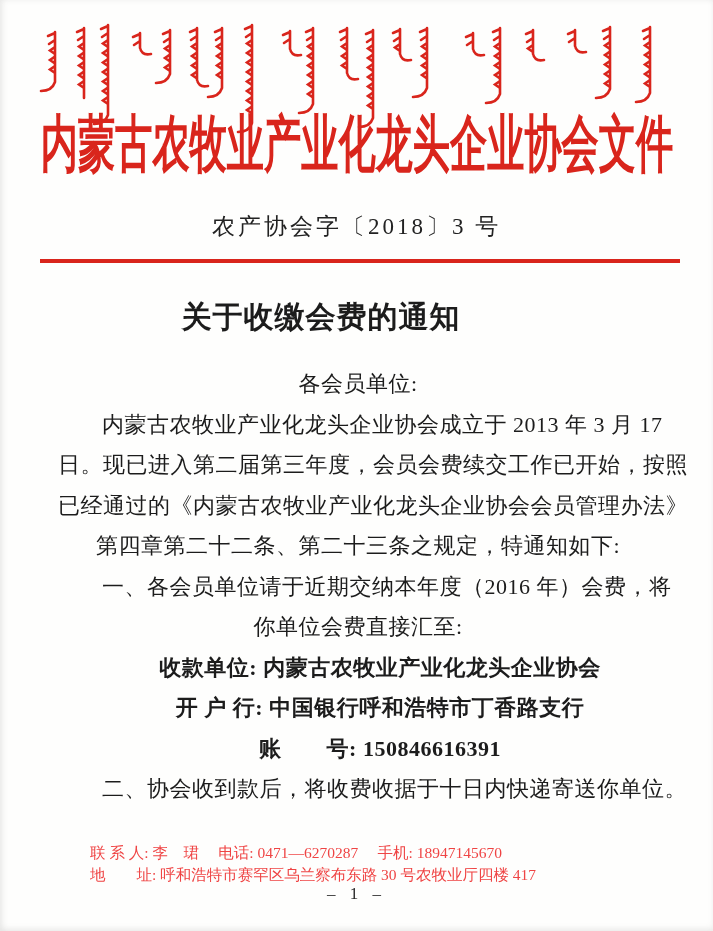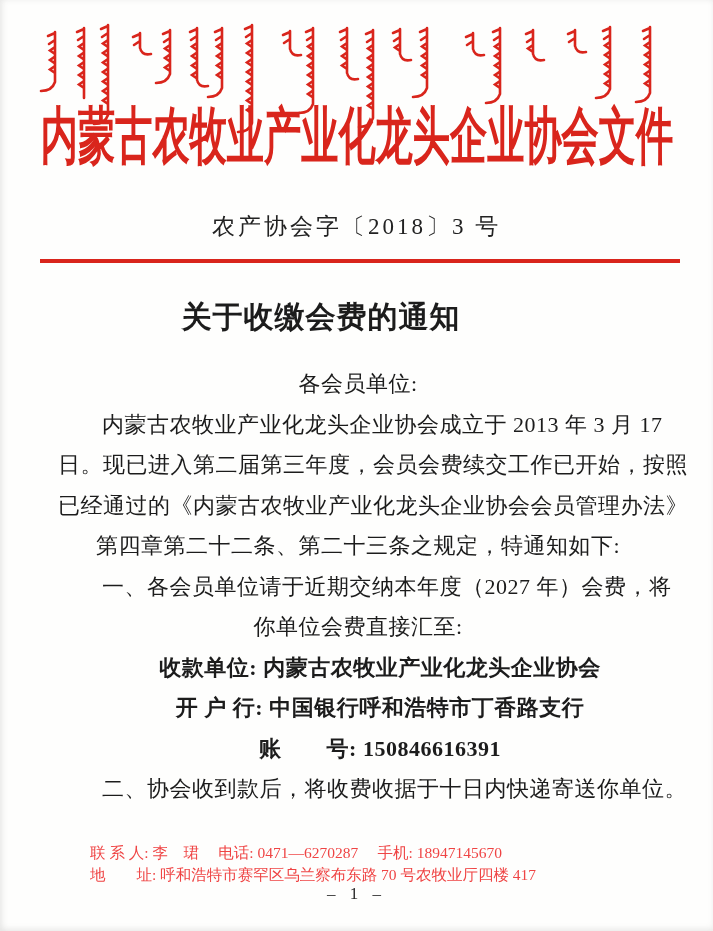--- a/index.html
+++ b/index.html
@@ -11,21 +11,21 @@
     position: relative;
     overflow: hidden;
   }
   .page {
     position: absolute; inset: 0;
     background: #fefefd;
     box-shadow: inset 3px 0 6px rgba(0,0,0,0.06), inset 0 -3px 6px rgba(0,0,0,0.05);
   }
   #mongolian-svg { position: absolute; top: 0; left: 0; width: 713px; height: 150px; }
   .banner {
-    position: absolute; top: 94px; left: 0; width: 713px;
+    position: absolute; top: 102px; left: 0; width: 713px;
     display: flex; justify-content: center;
   }
   .banner-inner {
     display: inline-block;
     font-size: 62px; font-weight: bold; white-space: nowrap;
     transform: scaleX(0.60); transform-origin: center;
     letter-spacing: 0;
   }
   .docnum {
     position: absolute; top: 211px; left: 0; width: 713px;
@@ -97,28 +97,28 @@
   <div class="redline" style="background: rgb(217, 37, 28);"></div>
 
   <div class="notice-title">关于收缴会费的通知</div>
 
   <div class="body-block" id="body-lines">
       <div class="bline">各会员单位:</div>
       <div class="bline ind">内蒙古农牧业产业化龙头企业协会成立于 2013 年 3 月 17</div>
       <div class="bline">日。现已进入第二届第三年度，会员会费续交工作已开始，按照</div>
       <div class="bline">已经通过的《内蒙古农牧业产业化龙头企业协会会员管理办法》</div>
       <div class="bline">第四章第二十二条、第二十三条之规定，特通知如下:</div>
-      <div class="bline ind">一、各会员单位请于近期交纳本年度（2027 年）会费，将</div>
+      <div class="bline ind">一、各会员单位请于近期交纳本年度（2016 年）会费，将</div>
       <div class="bline">你单位会费直接汇至:</div>
       <div class="bline ind bold">收款单位: 内蒙古农牧业产业化龙头企业协会</div>
       <div class="bline ind bold">开 户 行: 中国银行呼和浩特市丁香路支行</div>
       <div class="bline ind bold">账　　号: 150846616391</div>
       <div class="bline ind">二、协会收到款后，将收费收据于十日内快递寄送你单位。</div>
     </div>
 
   <div class="footer-block">
     <div class="footer-line">联 系 人: 李　珺　 电话: 0471—6270287 　手机: 18947145670</div>
-    <div class="footer-line">地　　址: 呼和浩特市赛罕区乌兰察布东路 70 号农牧业厅四楼 417</div>
+    <div class="footer-line">地　　址: 呼和浩特市赛罕区乌兰察布东路 30 号农牧业厅四楼 417</div>
   </div>
 
   <div class="pagenum">– 1 –</div>
 
 </div>
 
 </body></html>

